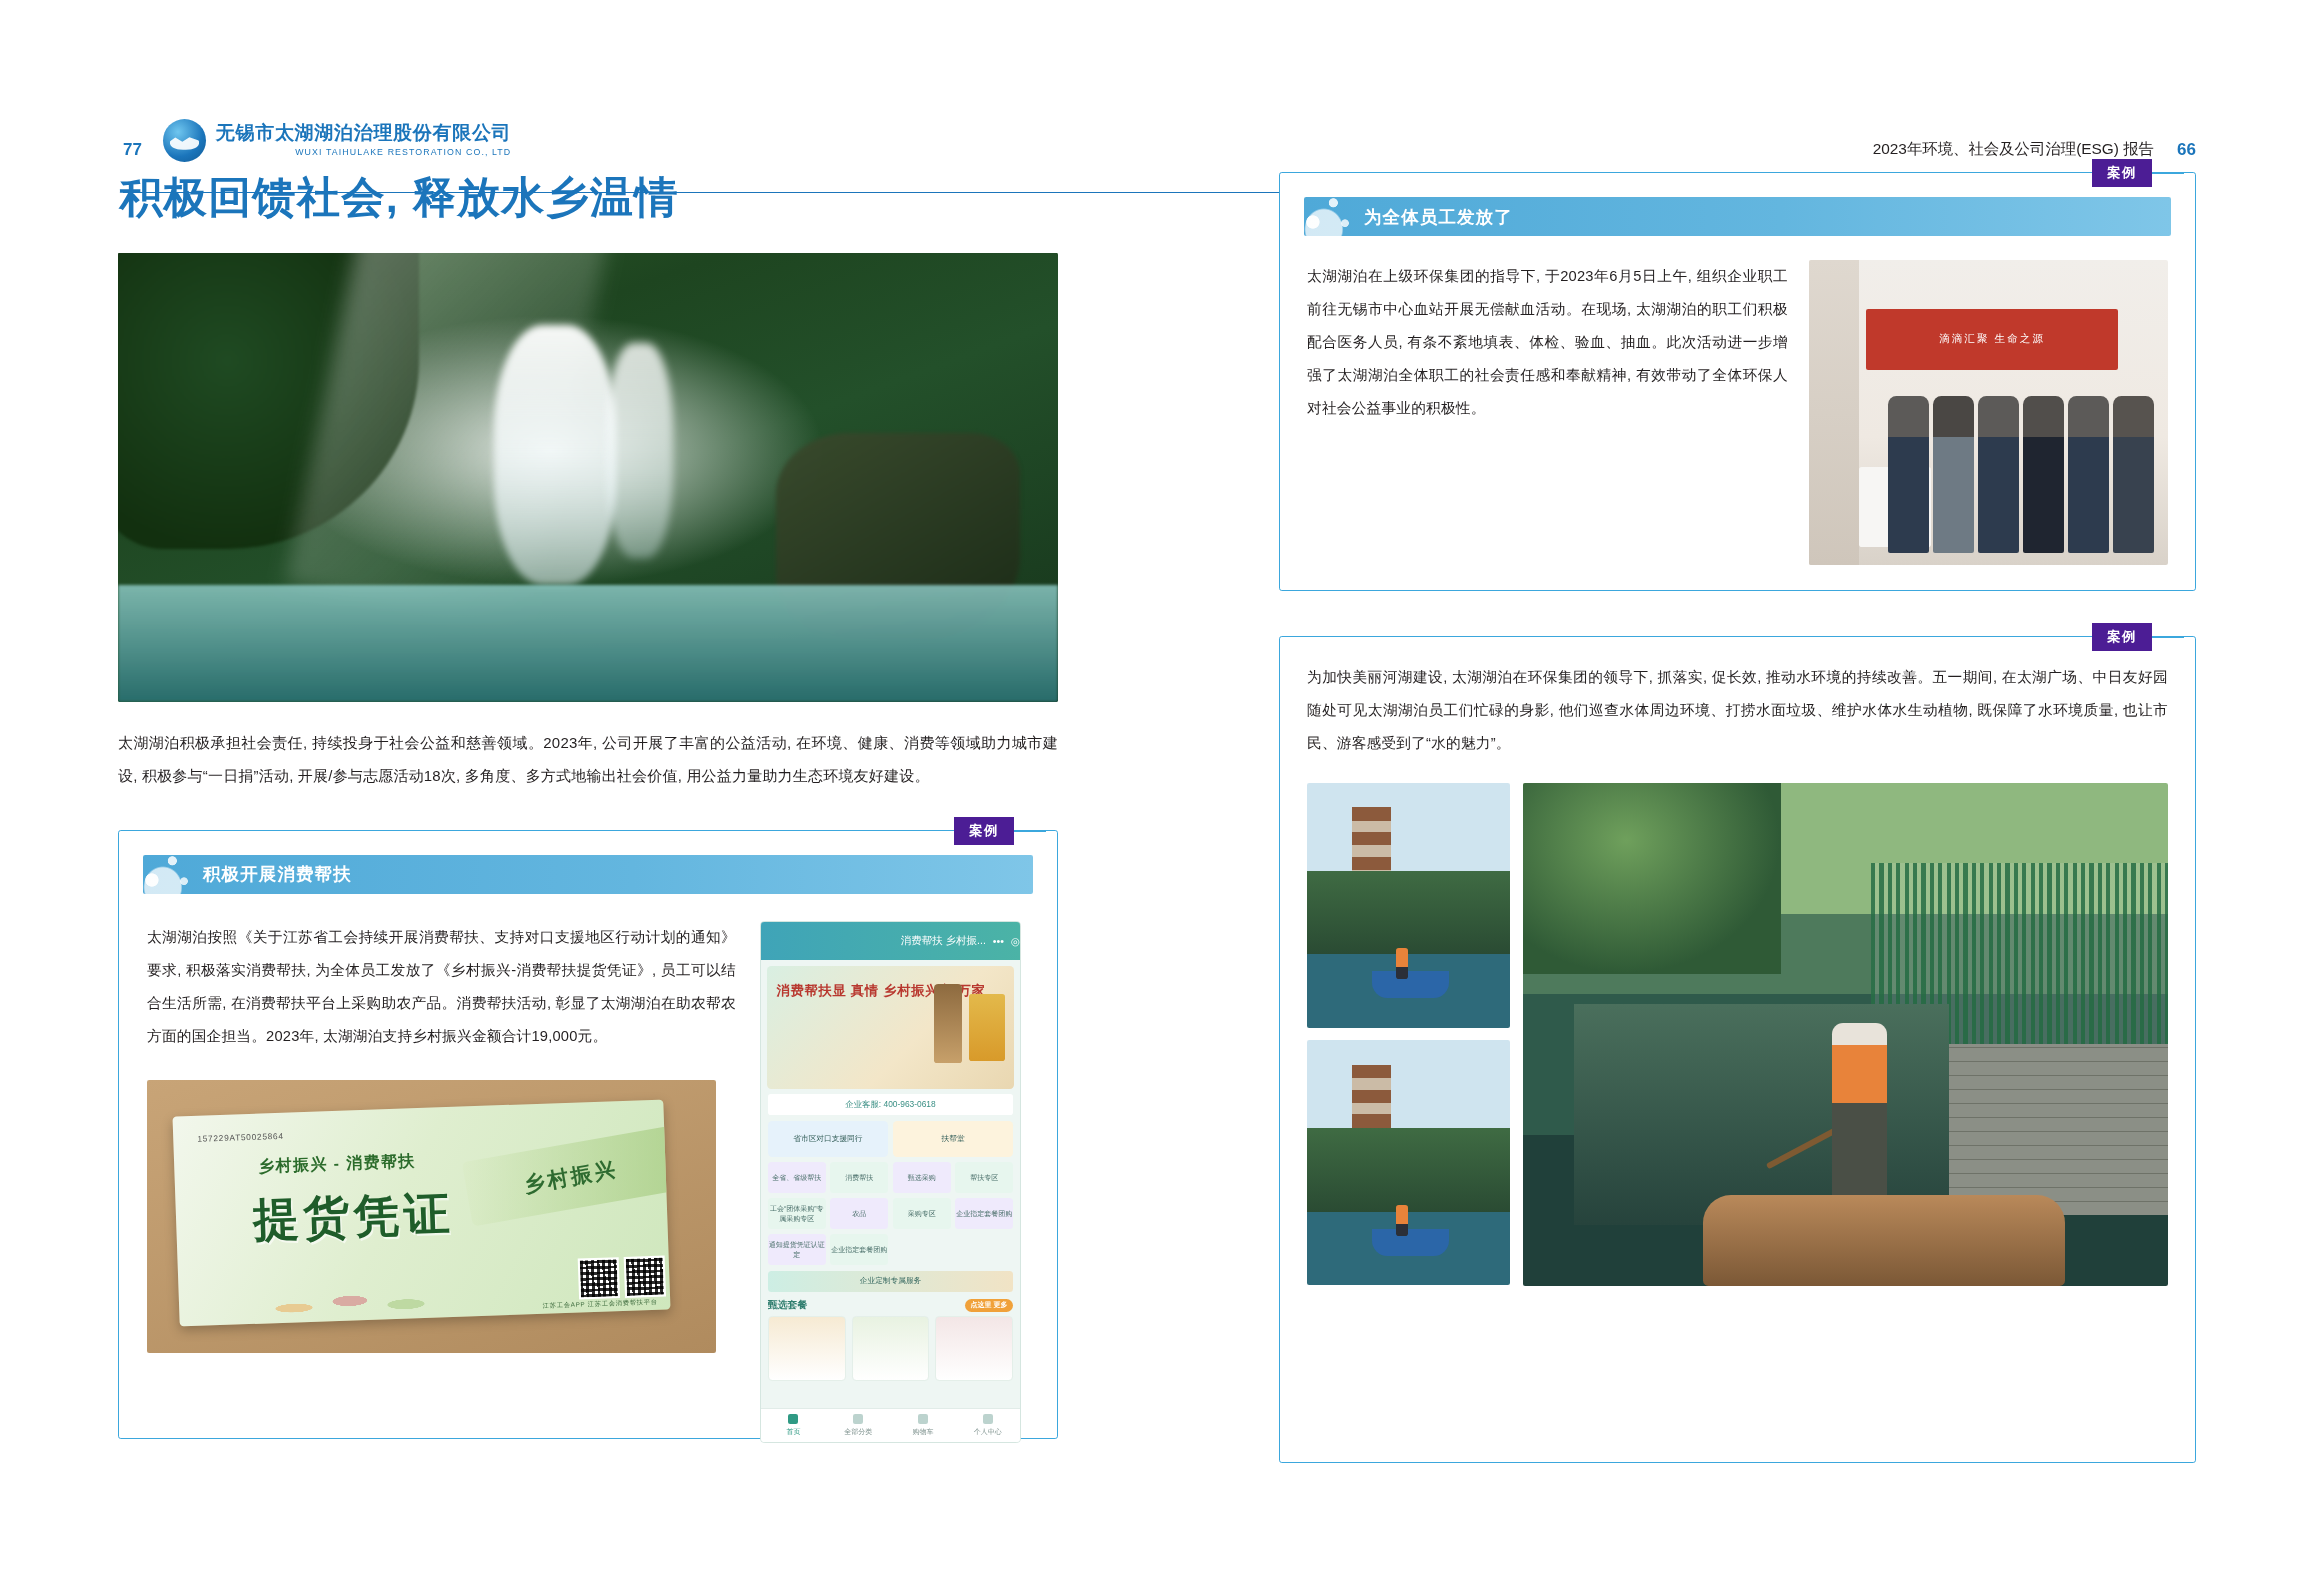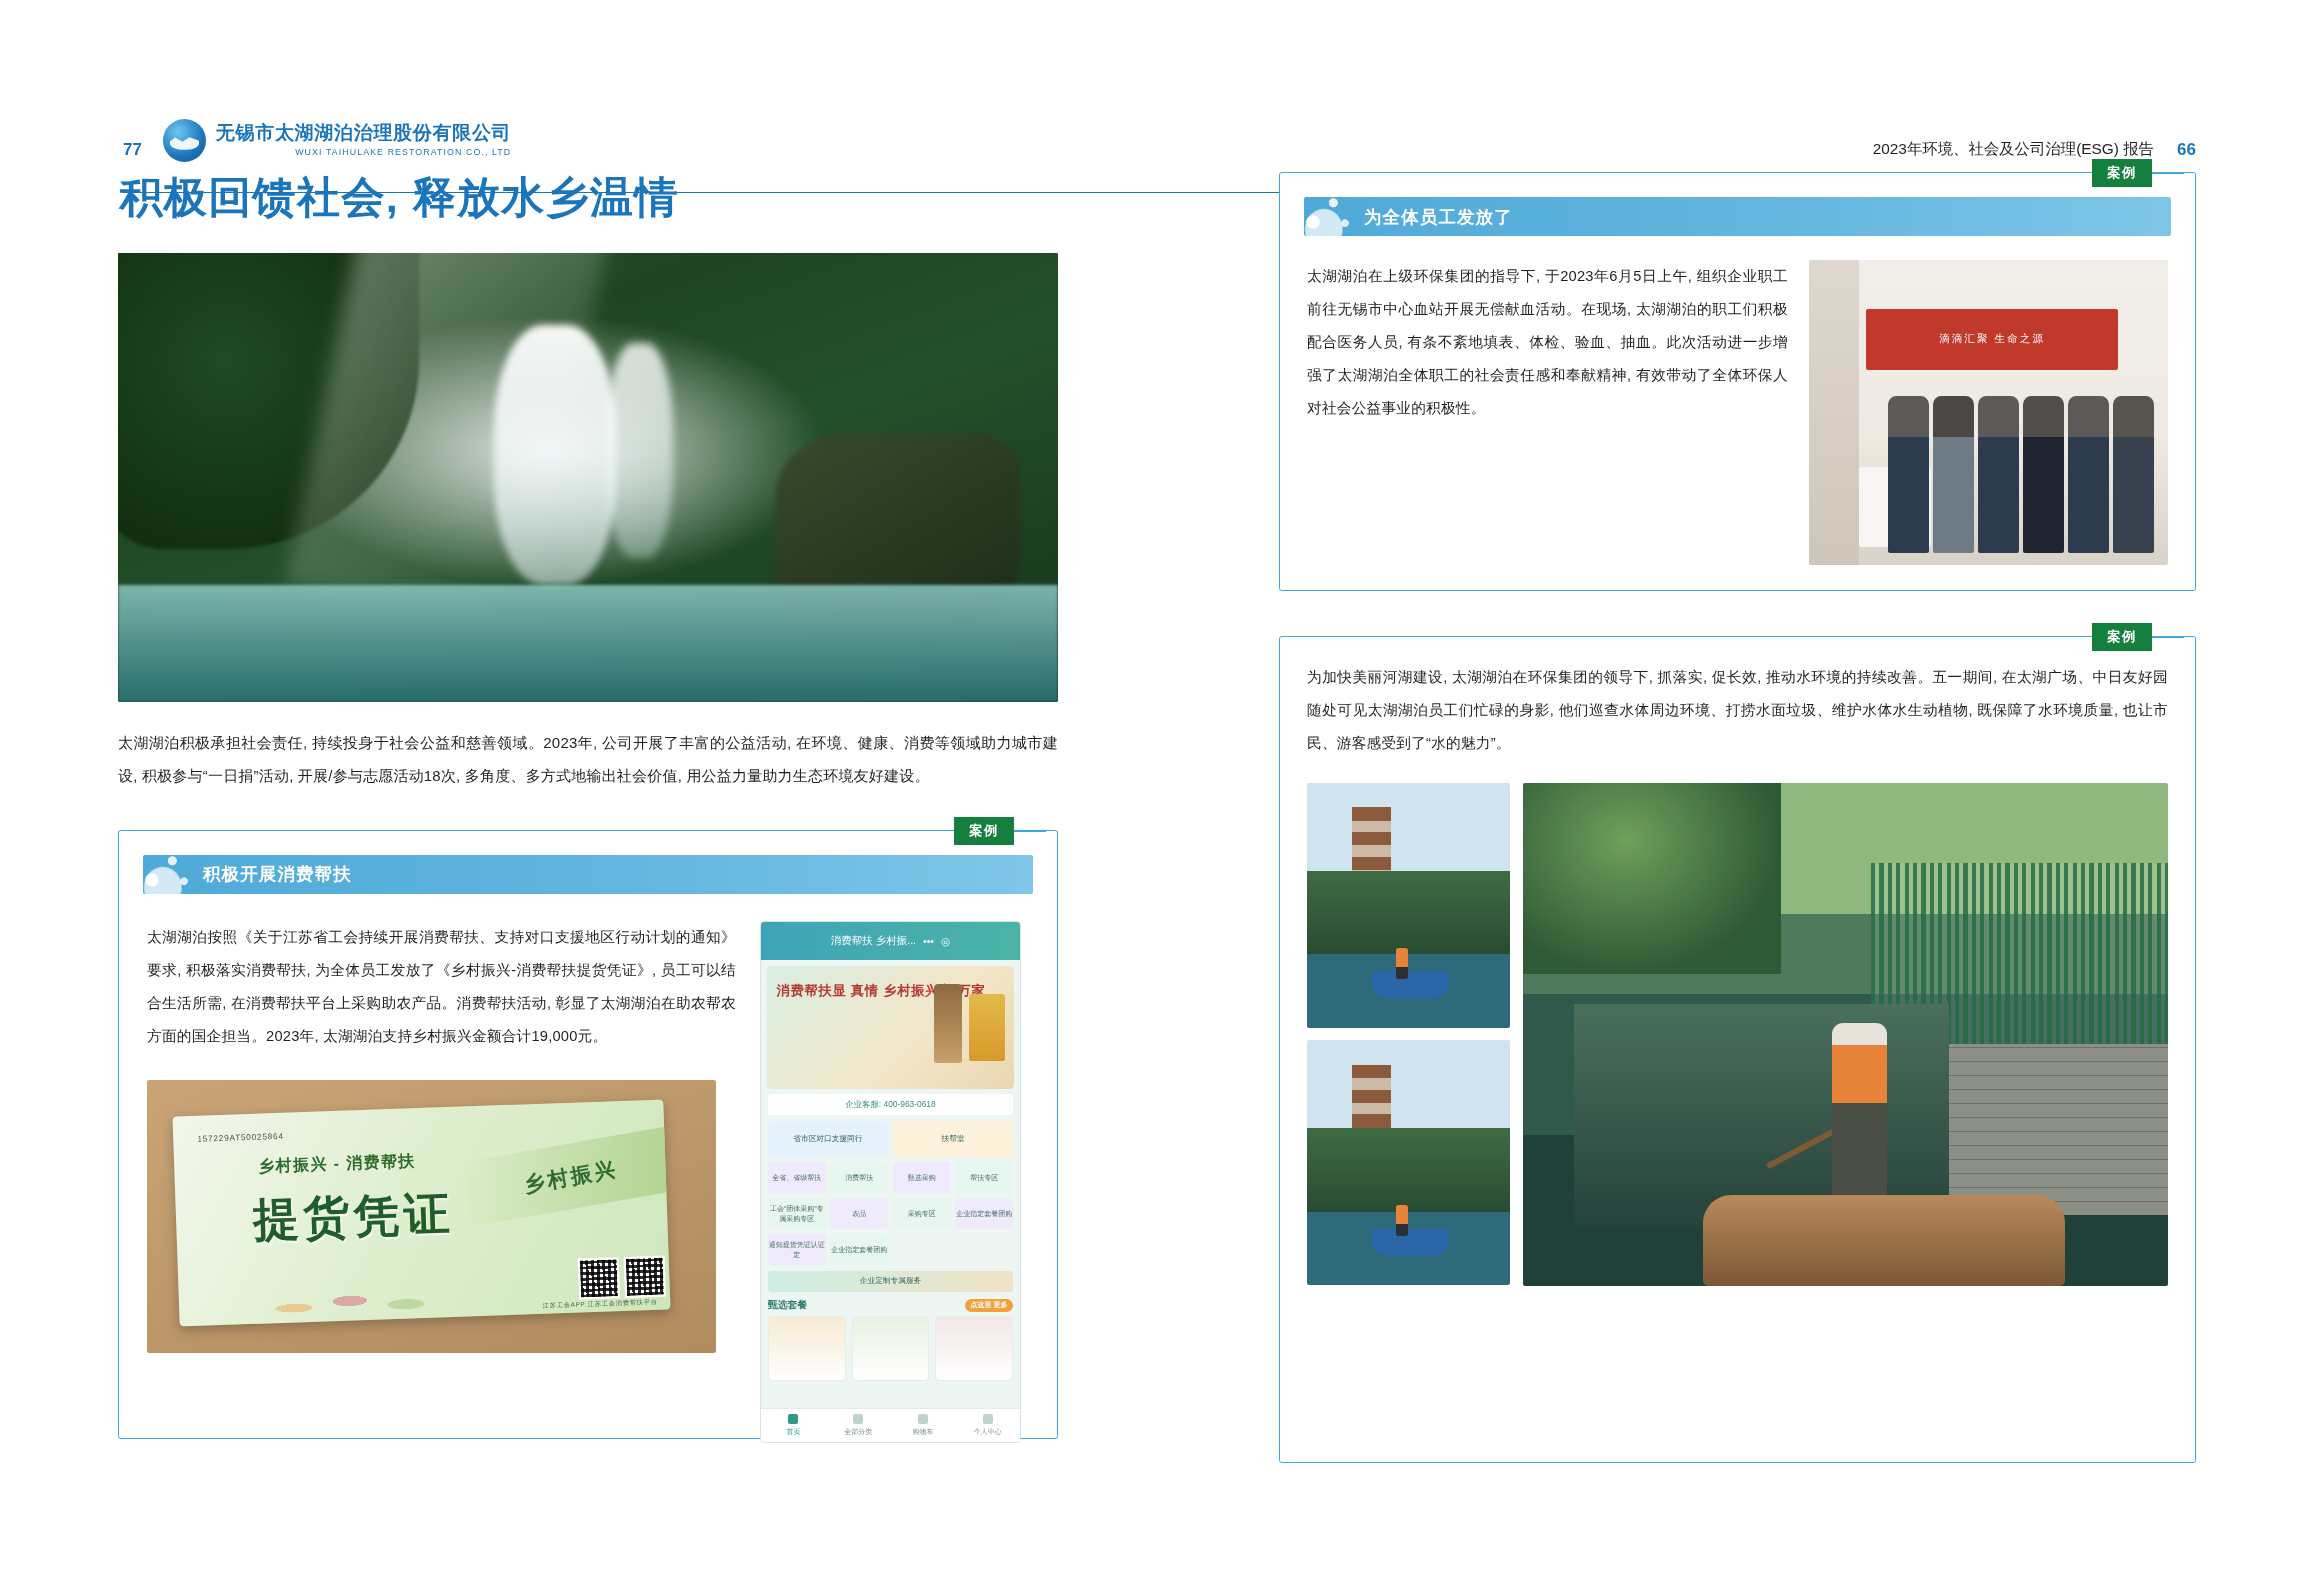--- a/index.html
+++ b/index.html
@@ -112,21 +112,21 @@
 
   
   .case-box {
     position:relative;
     border:1.4px solid #3ba7dd;
     border-radius:2.8px;
     background:#ffffff;
   }
   .case-tag {
     position:absolute; top:-14px; right:43px;
-    background:#15803d; color:#ffffff;
+    background:#4c1d95; color:#ffffff;
     font-size:13.3px; font-weight:bold;
     padding:4.9px 15.4px; letter-spacing:1.4px;
     z-index:3;
   }
   .case-tag::after {
     content:""; position:absolute; right:-32px; top:50%;
     width:32px; height:1.4px; background:#3ba7dd;
   }
   .case-head {
     margin:24px 24px 0 24px;
@@ -223,21 +223,21 @@
   }
 
   
   .app-shot {
     width:261px; height:522px; border-radius:4.2px; overflow:hidden;
     background:#eef6f3; position:relative;
     border:0.7px solid #d5e6e0;
   }
   .app-top {
     height:38px; background: linear-gradient(to right,#3fa4b8,#4bb3a6);
-    color:#fff; font-size:10.5px; display:flex; align-items:center; justify-content:center;
+    color:#fff; font-size:10.5px; display:flex; align-items:center; justify-content:flex-end;
     gap:7px;
   }
   .app-hero {
     height:123px; margin:5.6px; border-radius:4.2px;
     background: linear-gradient(135deg,#d9efe2 0%, #f3e6c8 60%, #e9d7b1 100%);
     position:relative; overflow:hidden;
   }
   .app-hero .ah-title {
     position:absolute; left:9.8px; top:15.4px; font-size:13.3px; font-weight:bold; color:#b8382f;
     letter-spacing:0.7px; line-height:1.5;

